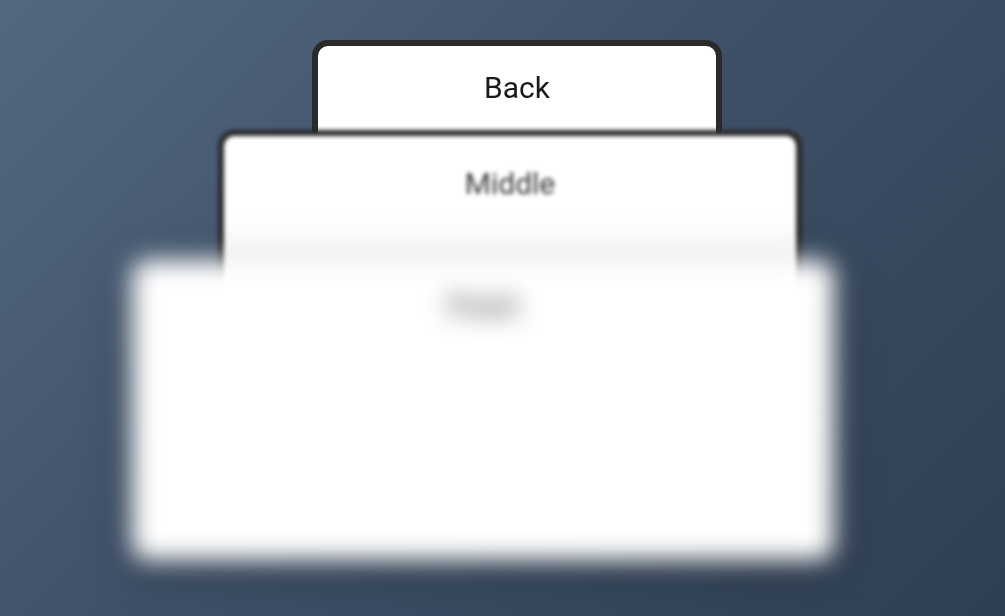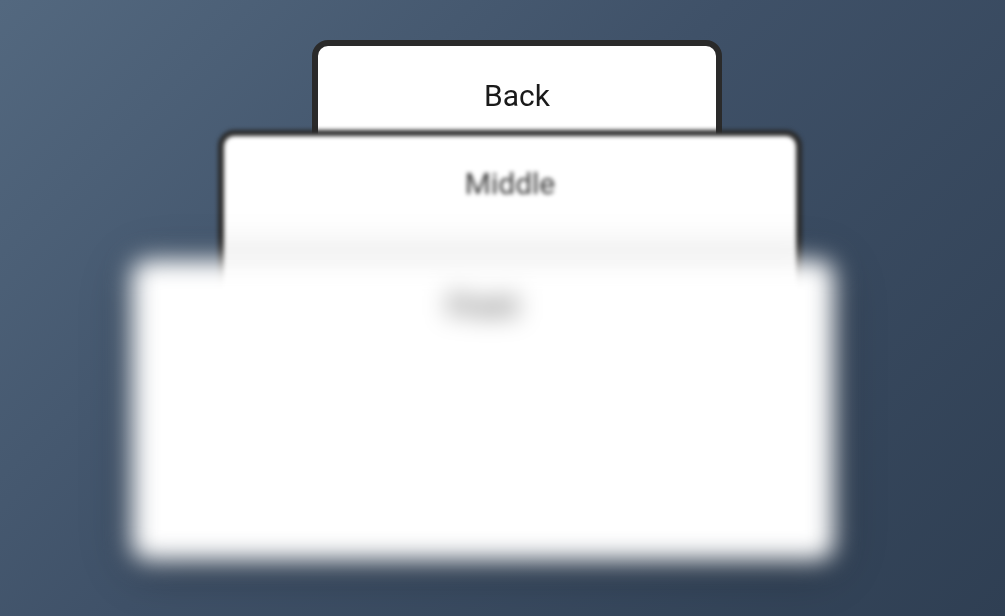--- a/index.html
+++ b/index.html
@@ -20,21 +20,21 @@
     position: absolute;
     background: #ffffff;
     border-radius: 16px;
     box-sizing: border-box;
     text-align: center;
   }
   .card-label {
     display: block;
     font-size: 30px;
     color: #1a1a1a;
-    padding-top: 32px;
+    padding-top: 24px;
   }
   
   .card-back {
     left: 312px;
     top: 40px;
     width: 410px;
     height: 300px;
     border: 6px solid #2a2a2a;
     filter: blur(0px);
     z-index: 1;

